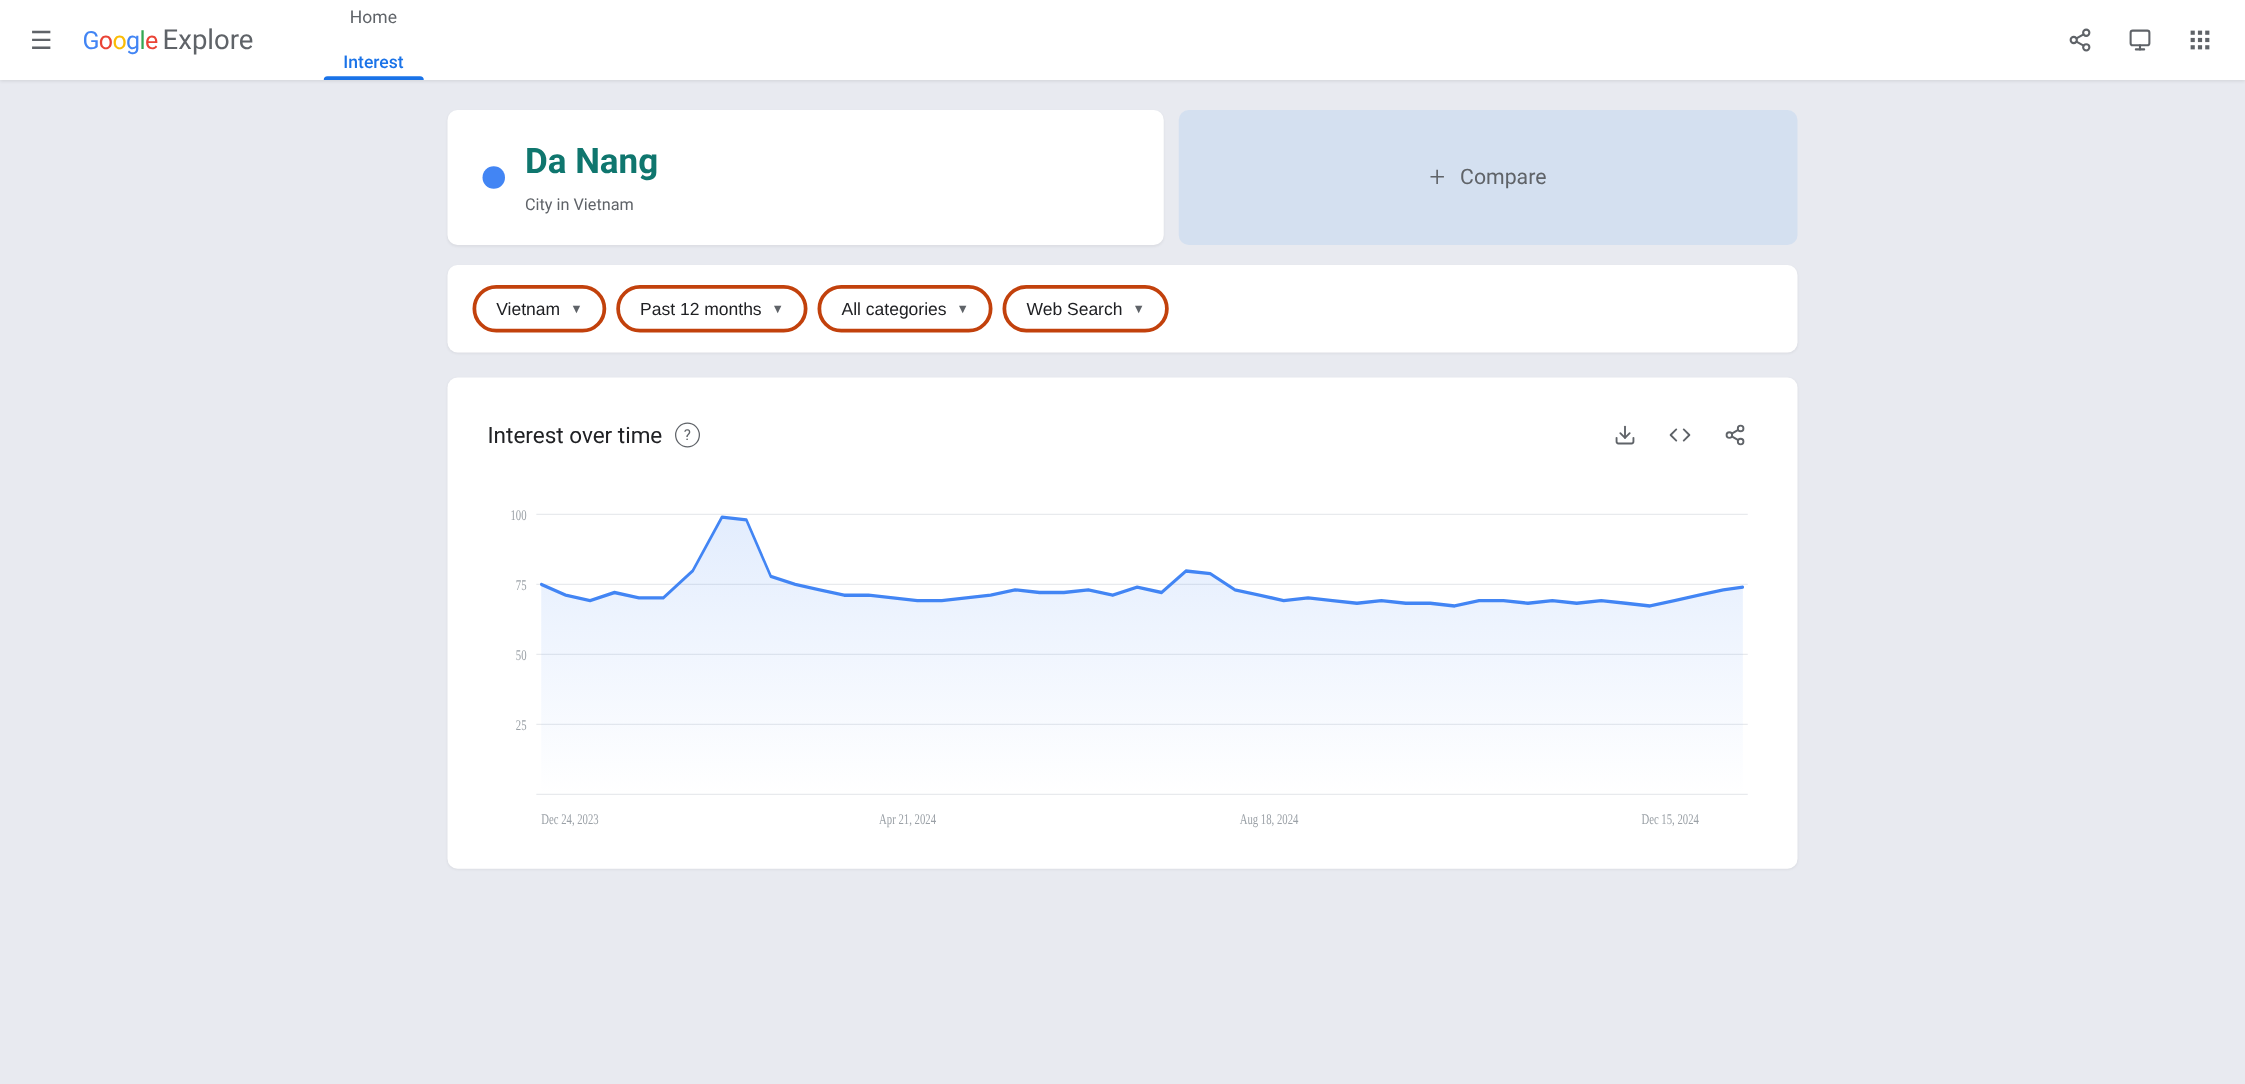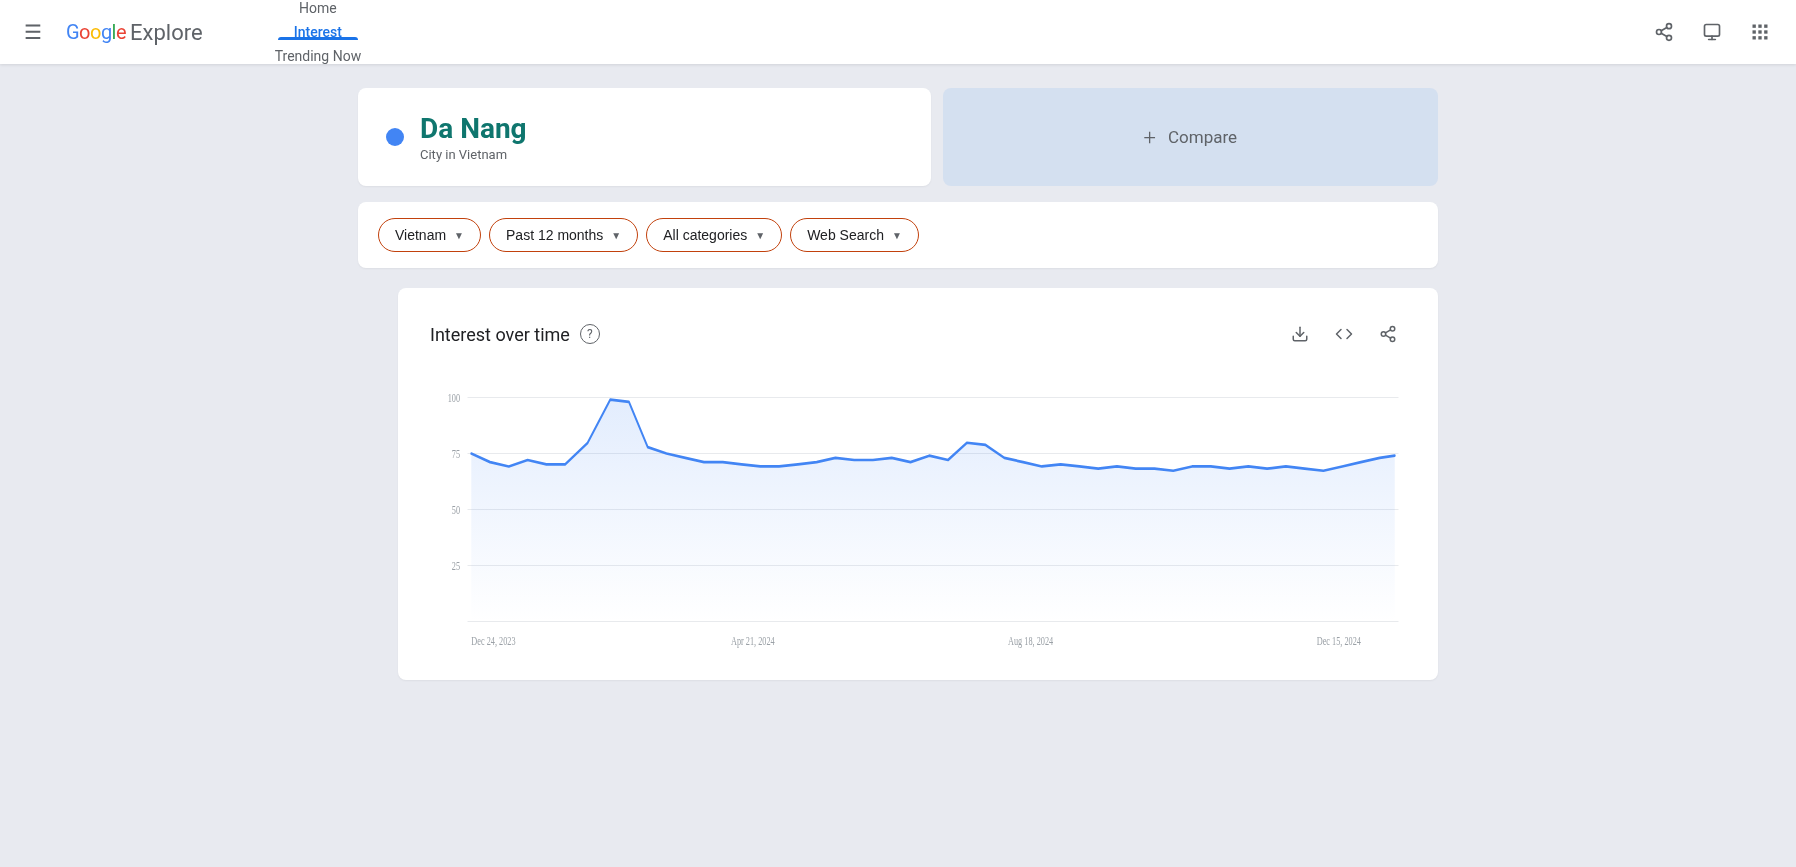--- a/index.html
+++ b/index.html
@@ -133,21 +133,21 @@
       flex-shrink: 0;
     }
     .search-info h2 {
       font-size: 28px;
       font-weight: 700;
       color: #0f766e;
     }
     .search-info p {
       font-size: 13px;
       color: #5f6368;
-      margin-top: 2px;
+      margin-top: 12px;
     }
     .compare-card {
       background: #d4e0f0;
       border-radius: 8px;
       padding: 24px 28px;
       display: flex;
       align-items: center;
       justify-content: center;
       gap: 12px;
       flex: 0.85;
@@ -164,40 +164,39 @@
       background: #fff;
       border-radius: 8px;
       padding: 16px 20px;
       box-shadow: 0 1px 2px rgba(0,0,0,0.05);
     }
     .filter-btn {
       display: flex;
       align-items: center;
       gap: 8px;
       padding: 8px 16px;
-      border: 1px solid #c2410c;
+      border: 3px solid #c2410c;
       border-radius: 24px;
       background: #fff;
       font-size: 14px;
       color: #202124;
       cursor: pointer;
       white-space: nowrap;
     }
     .filter-arrow {
       font-size: 10px;
       color: #5f6368;
     }
 
     
     .chart-card {
       background: #fff;
       border-radius: 8px;
       padding: 28px 32px 20px 32px;
       box-shadow: 0 1px 2px rgba(0,0,0,0.05);
-      margin-left: 40px;
     }
     .chart-header {
       display: flex;
       align-items: center;
       justify-content: space-between;
       margin-bottom: 24px;
     }
     .chart-title-row {
       display: flex;
       align-items: center;
@@ -274,21 +273,20 @@
     <div class="menu-icon">☰</div>
     <div class="logo">
       <span class="logo-google">
         <span class="g-blue">G</span><span class="g-red">o</span><span class="g-yellow">o</span><span class="g-blue">g</span><span class="g-green">l</span><span class="g-red">e</span>
       </span>
       <span class="logo-trends">Explore</span>
     </div>
     <nav class="nav">
       <a class="nav-item">Home</a>
       <a class="nav-item active">Interest</a>
-      <a class="nav-item">Trending Now</a>
     </nav>
   </div>
   <div class="header-right">
     <div class="header-icon-btn">
       <svg width="20" height="20" viewBox="0 0 24 24" fill="none" stroke="#5f6368" stroke-width="2" stroke-linecap="round" stroke-linejoin="round">
         <circle cx="18" cy="5" r="3"></circle>
           <circle cx="6" cy="12" r="3"></circle>
           <circle cx="18" cy="19" r="3"></circle>
         <line x1="8.59" y1="13.51" x2="15.42" y2="17.49"></line>
           <line x1="15.41" y1="6.51" x2="8.59" y2="10.49"></line>

